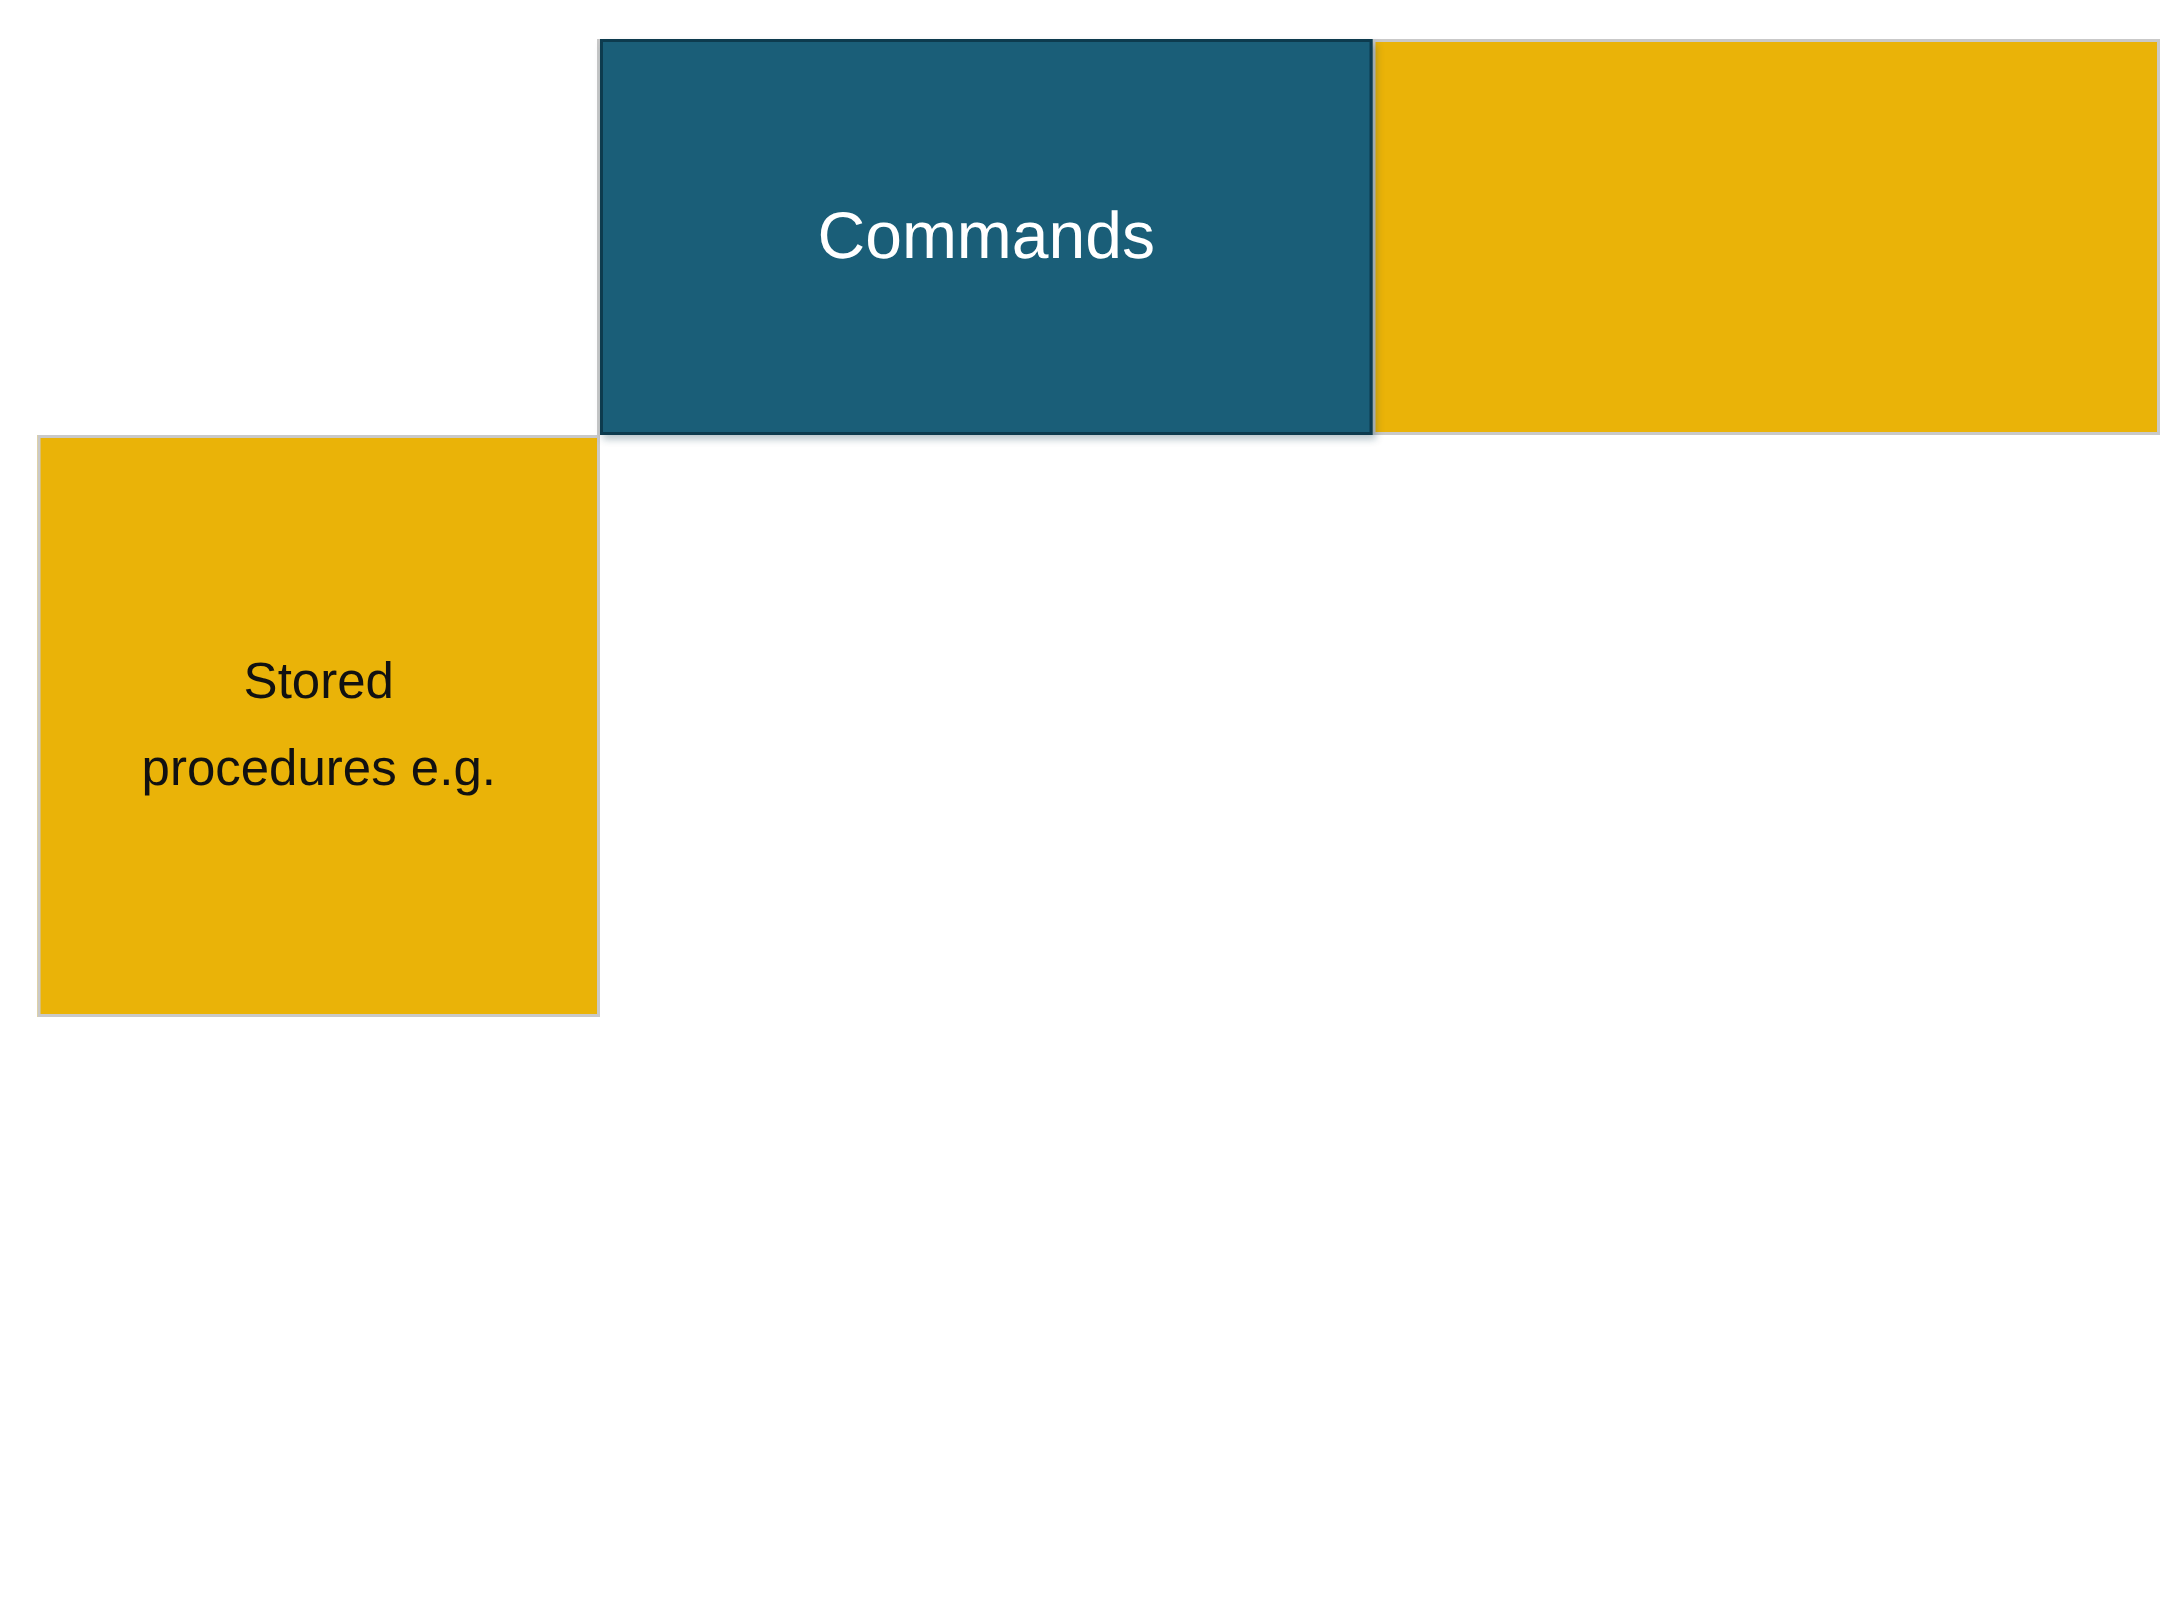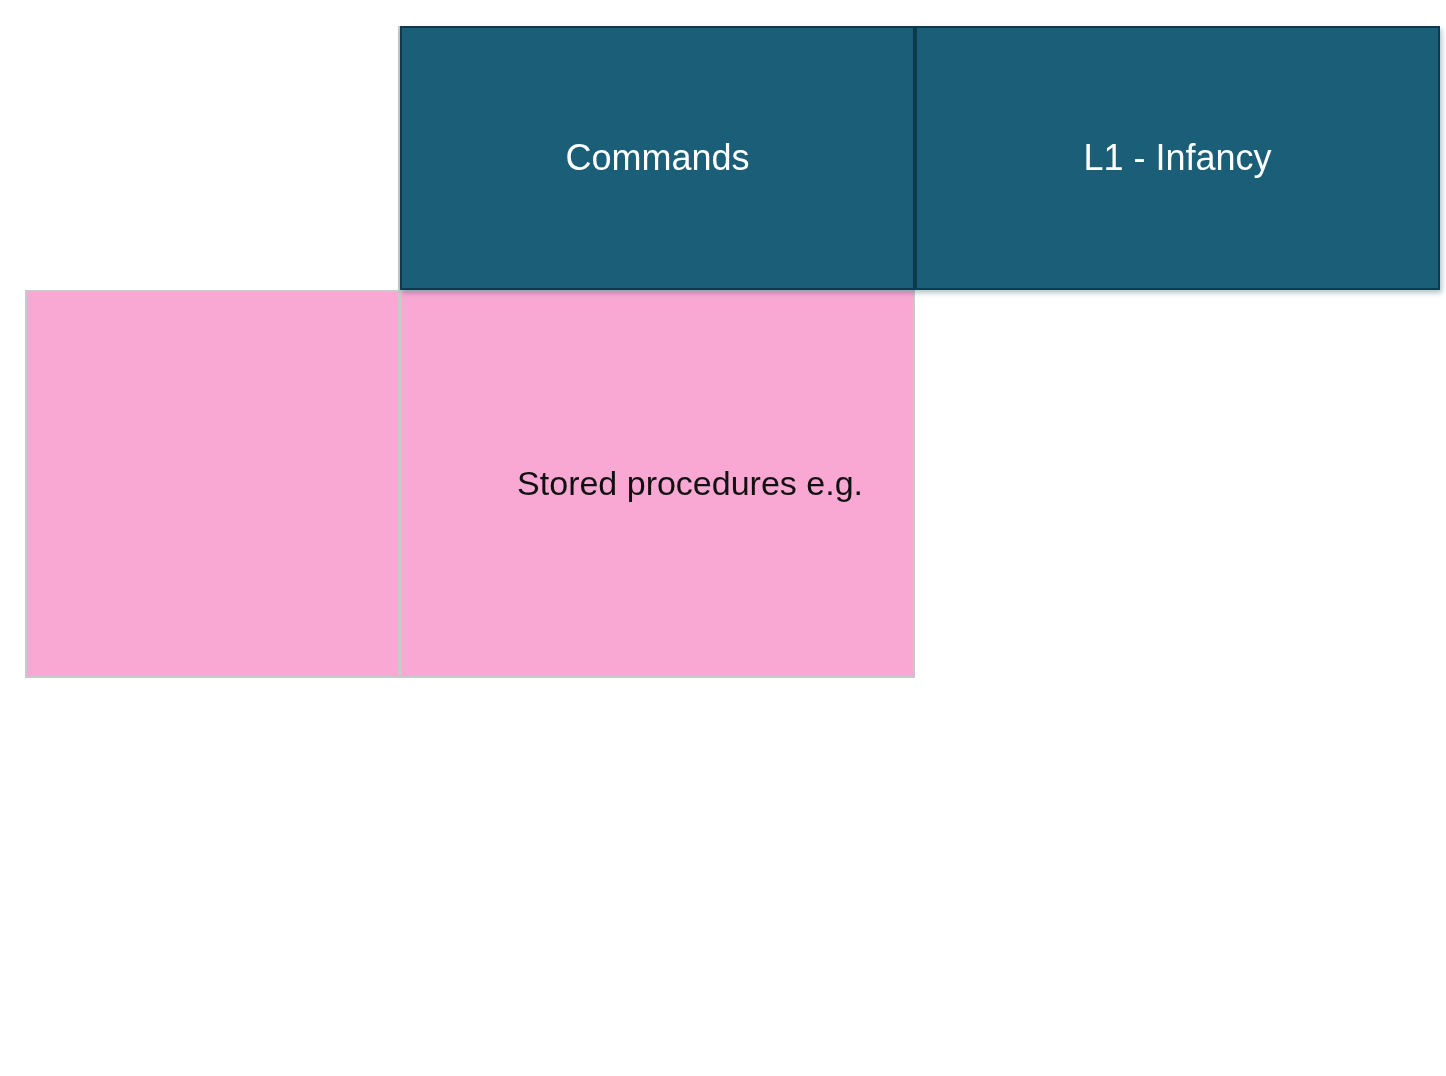--- a/index.html
+++ b/index.html
@@ -30,57 +30,54 @@
     text-align: center;
   }
   .corner {
     background: #ffffff;
     border-right: 2px solid #c9c9c9;
   }
   .header-cell {
     background: #1a5e78;
     border: 2px solid #0d3b4e;
     color: #ffffff;
-    font-size: 36px;
+    font-size: 44px;
     line-height: 1.2;
     position: relative;
     z-index: 2;
     box-shadow: 2px 3px 5px rgba(13, 59, 78, 0.30);
   }
   .body-cell {
     border: 2px solid #c9c9c9;
     color: #111111;
     font-size: 34px;
     line-height: 1.7;
     padding: 0 50px;
     z-index: 1;
   }
   .row-l1 .body-cell, .bg-pink {
     background: #fce9e5;
   }
   .bg-white {
-    background: #f9a8d4;
+    background: #eab308;
     justify-content: flex-end;
   }
 </style>
 </head>
 <body>
 
 <div class="matrix">
 
   <div class="cell corner"></div>
 
   <div class="cell header-cell">
     <span>Commands</span>
   </div>
 
 
-  <div class="cell header-cell">
-    <span>L1 - Infancy</span>
-  </div>
 
 
 
 
   <div class="cell body-cell bg-white">
     <span></span>
   </div>
 
   <div class="cell body-cell bg-white">
     <span>Stored procedures e.g.</span>

